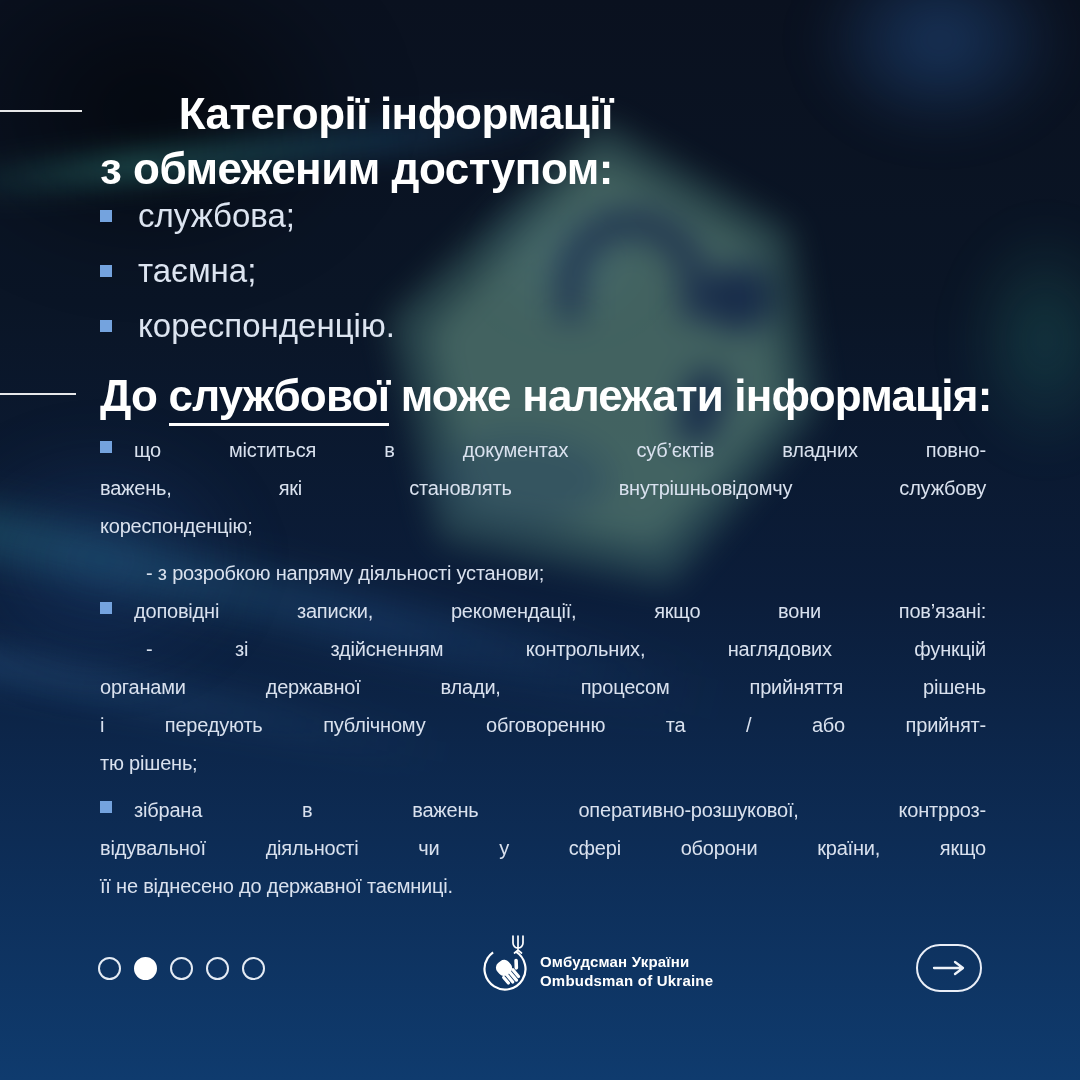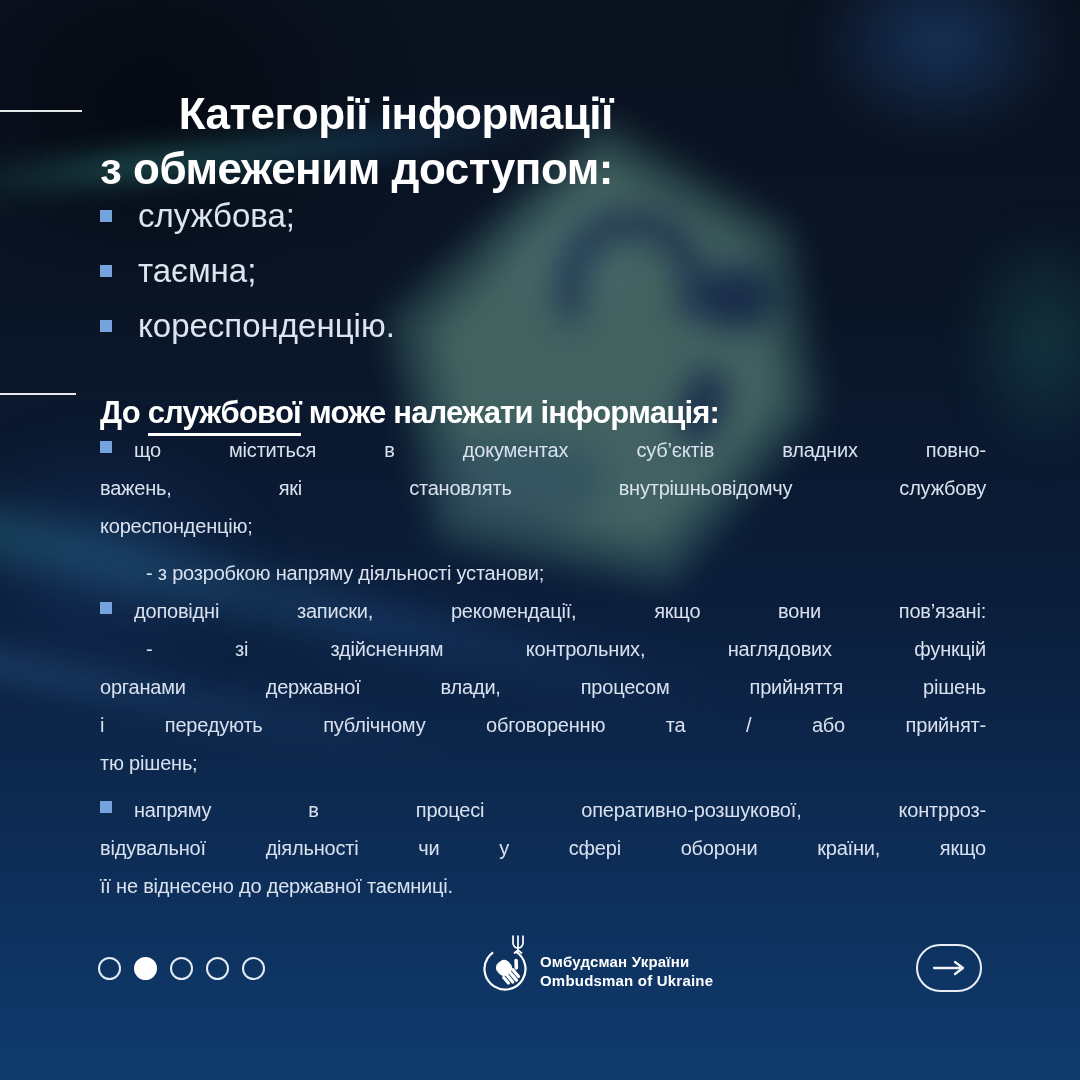--- a/index.html
+++ b/index.html
@@ -25,21 +25,21 @@
     background:linear-gradient(90deg,rgba(80,150,210,.28),rgba(80,150,210,0));}
   .shield-svg{left:270px;top:80px;filter:blur(16px);opacity:.95;}
   
   .tick{position:absolute;height:2px;background:rgba(255,255,255,.9);}
   .tick1{left:0;top:110px;width:82px;}
   .tick2{left:0;top:393px;width:76px;}
   .h1{position:absolute;left:100px;top:86px;color:#fff;font-weight:800;font-size:44px;line-height:55px;letter-spacing:-.5px;text-align:right;}
   .list1{position:absolute;left:100px;top:198px;color:#dce4f0;font-size:33px;line-height:36px;}
   .list1 .item{display:flex;align-items:center;margin-bottom:19px;}
   .sq{display:inline-block;width:12px;height:12px;background:#74a3de;margin-right:26px;flex:0 0 auto;}
-  .h2{position:absolute;left:100px;top:388px;color:#fff;font-weight:800;font-size:31px;line-height:50px;letter-spacing:-.8px;white-space:nowrap;}
+  .h2{position:absolute;left:100px;top:371px;color:#fff;font-weight:800;font-size:44px;line-height:50px;letter-spacing:-.8px;white-space:nowrap;}
   .h2 .und{border-bottom:3px solid #fff;padding-bottom:3px;}
   .body{position:absolute;left:100px;top:431px;width:886px;color:#d9e1ee;font-size:20px;line-height:38px;letter-spacing:-.2px;}
   .bullet{margin-bottom:9px;}
   .bl{white-space:normal;}
   .j{text-align:justify;text-align-last:justify;}
   .l{text-align:left;}
   .sub{padding-left:46px;}
   .bl .sq{margin-right:22px;vertical-align:baseline;position:relative;top:-4px;}
   
   .dots{position:absolute;left:98px;top:957px;display:flex;align-items:center;}
@@ -107,21 +107,21 @@
     </div>
     <div class="bullet">
       <div class="bl l sub">- з розробкою напряму діяльності установи;</div>
       <div class="bl j"><span class="sq"></span><span>доповідні записки, рекомендації, якщо вони пов’язані:</span></div>
       <div class="bl j sub">- зі здійсненням контрольних, наглядових функцій</div>
       <div class="bl j">органами державної влади, процесом прийняття рішень</div>
       <div class="bl j">і передують публічному обговоренню та / або прийнят-</div>
       <div class="bl l">тю рішень;</div>
     </div>
     <div class="bullet">
-      <div class="bl j"><span class="sq"></span><span>напряму в процесі оперативно-розшукової, контрроз-</span></div>
+      <div class="bl j"><span class="sq"></span><span>зібрана в важень оперативно-розшукової, контрроз-</span></div>
       <div class="bl j">відувальної діяльності чи у сфері оборони країни, якщо</div>
       <div class="bl l">її не віднесено до державної таємниці.</div>
     </div>
   </div>
 
   <div class="dots">
     <div class="dot"></div>
     <div class="dot active"></div>
     <div class="dot"></div>
     <div class="dot"></div>

